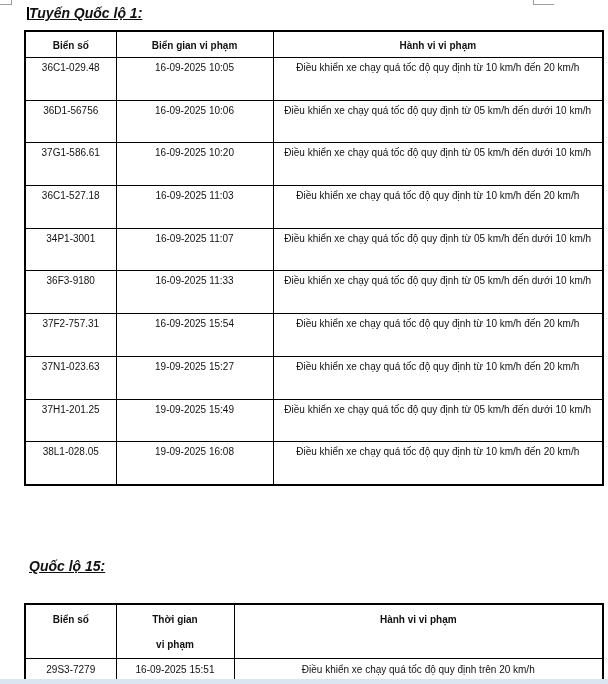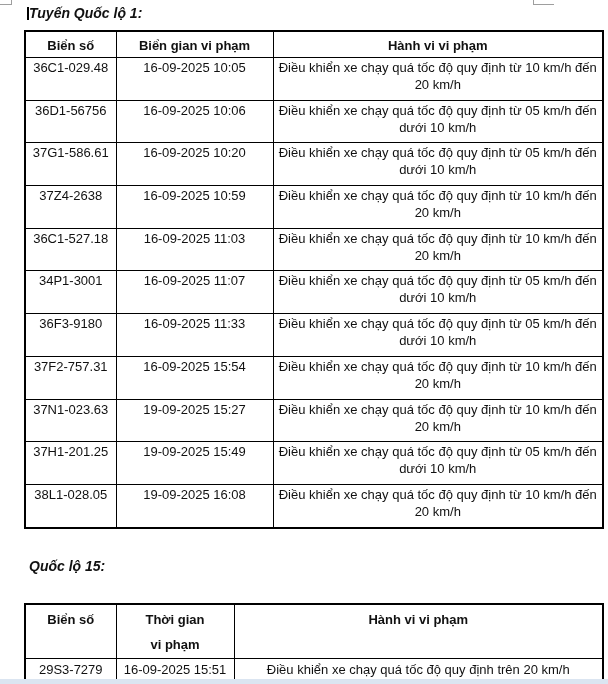--- a/index.html
+++ b/index.html
@@ -8,25 +8,25 @@
     font-family:"Liberation Sans",sans-serif;color:#111;
   }
   
   .crop-tl{position:absolute;left:0;top:0;width:11px;height:4px;
     border-right:1px solid #9e9e9e;border-bottom:1px solid #9e9e9e;}
   .crop-tr{position:absolute;left:533px;top:0;width:20px;height:4px;
     border-left:1px solid #9e9e9e;border-bottom:1px solid #9e9e9e;}
   
   .caret{position:absolute;left:27px;top:7px;width:2px;height:13px;background:#000;}
   .sec-title{position:absolute;left:29px;font-size:14px;font-weight:bold;font-style:italic;
-    color:#111;white-space:nowrap;}
+    color:#111;white-space:nowrap;text-decoration:underline;}
   .title-1{top:5px;}
   .title-2{top:558px;}
   table.vtable{position:absolute;left:24px;border-collapse:collapse;table-layout:fixed;
-    border:2px solid #000;font-size:13px;color:#111;}
+    border:2px solid #000;font-size:10px;color:#111;}
   table.t1{top:30px;width:578px;}
   table.t2{top:603px;width:578px;}
   .vtable th,.vtable td{border:1px solid #000;text-align:center;overflow:hidden;}
   .vtable th{font-weight:bold;vertical-align:middle;padding:2px 2px 1px;line-height:17px;}
   .t1 th{height:22px;}
   .t2 th{height:50px;vertical-align:top;line-height:25px;padding-top:2px;}
   .t1 td{height:40.7px;vertical-align:top;padding:1px 4px 0;line-height:17px;}
   .t2 td{height:34px;vertical-align:top;padding:2px 4px 0;line-height:17px;}
   .bottom-strip{position:absolute;left:0;top:679px;width:608px;height:5px;background:#dbe5f1;}
 </style>
@@ -62,25 +62,20 @@
         </tr>
         <tr>
           <td>36D1-56756</td>
           <td>16-09-2025 10:06</td>
           <td>Điều khiển xe chạy quá tốc độ quy định từ 05 km/h đến dưới 10 km/h</td>
         </tr>
         <tr>
           <td>37G1-586.61</td>
           <td>16-09-2025 10:20</td>
           <td>Điều khiển xe chạy quá tốc độ quy định từ 05 km/h đến dưới 10 km/h</td>
-        </tr>
-        <tr>
-          <td>37Z4-2638</td>
-          <td>16-09-2025 10:59</td>
-          <td>Điều khiển xe chạy quá tốc độ quy định từ 10 km/h đến 20 km/h</td>
         </tr>
         <tr>
           <td>36C1-527.18</td>
           <td>16-09-2025 11:03</td>
           <td>Điều khiển xe chạy quá tốc độ quy định từ 10 km/h đến 20 km/h</td>
         </tr>
         <tr>
           <td>34P1-3001</td>
           <td>16-09-2025 11:07</td>
           <td>Điều khiển xe chạy quá tốc độ quy định từ 05 km/h đến dưới 10 km/h</td>

